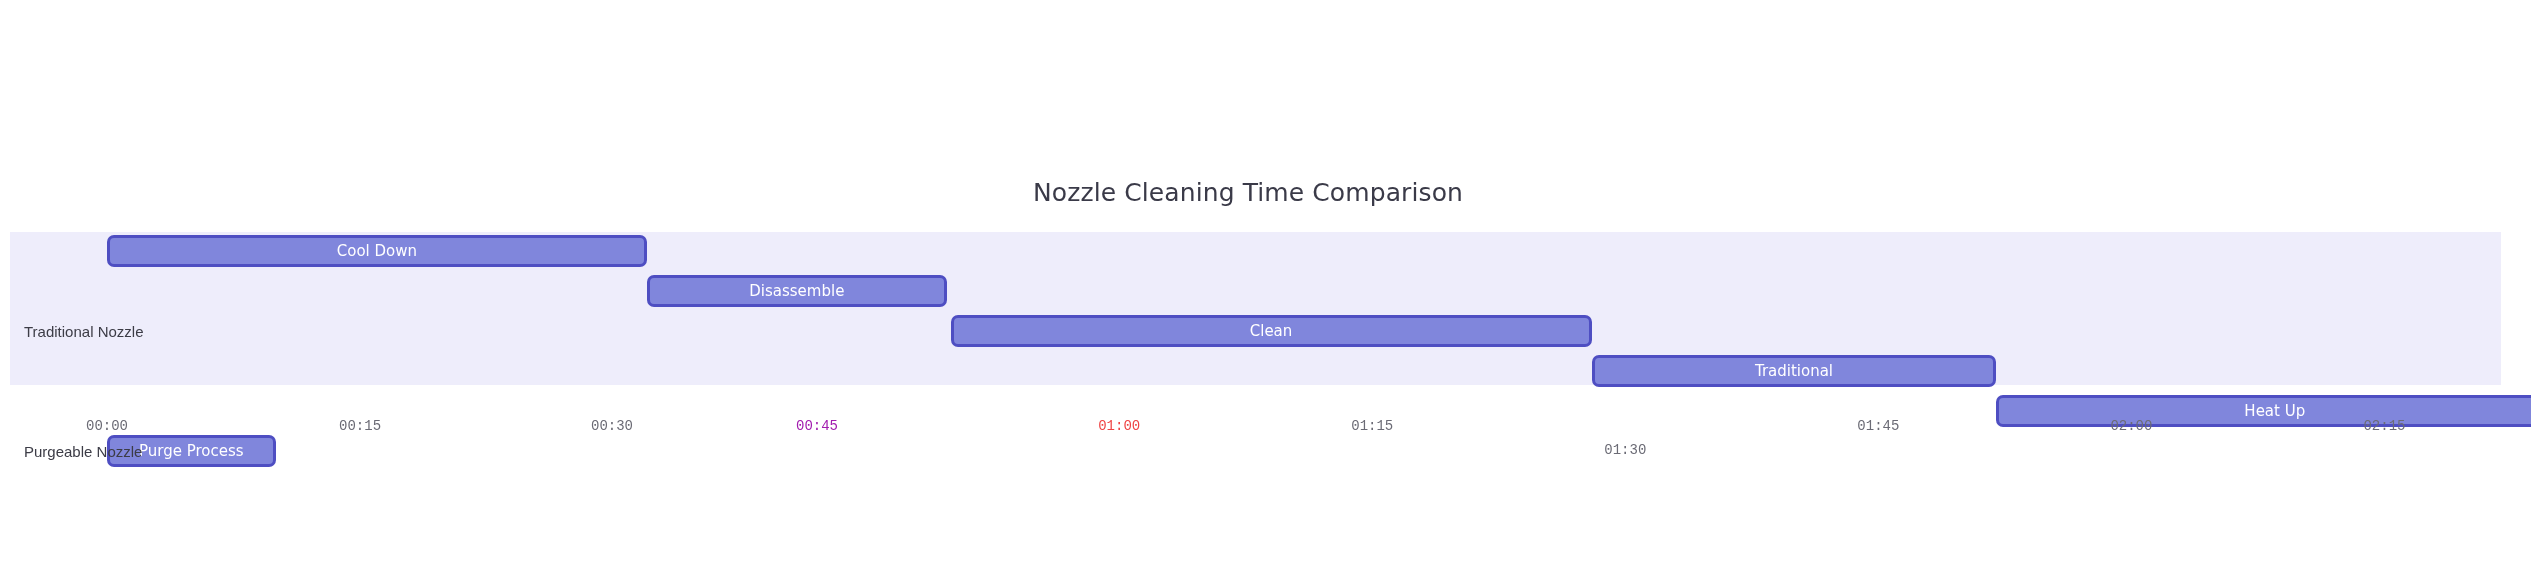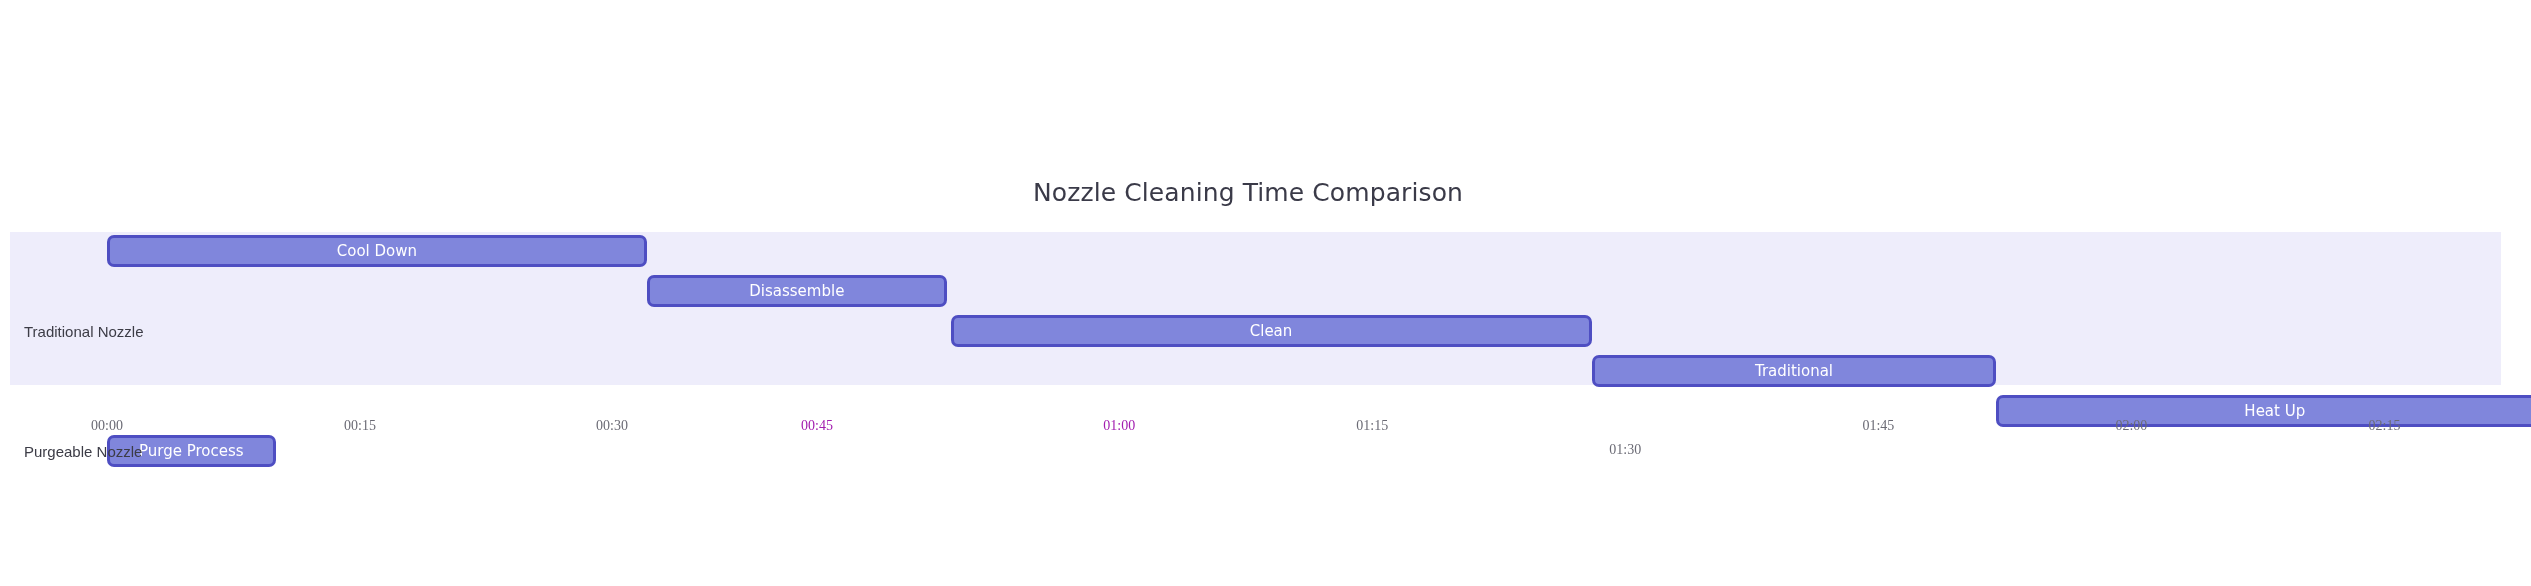--- a/index.html
+++ b/index.html
@@ -80,21 +80,21 @@
     white-space: nowrap;
     left: 24px;
     transform: translateY(-50%);
   }
 
   
   .x-tick {
     position: absolute;
     font-size: 14px;
     color: #6b6b75;
-    font-family: Liberation Serif, serif;
+    font-family: Liberation Mono, monospace;
     white-space: nowrap;
     transform: translateX(-50%);
     top: 418px;
   }
 </style>
 </head>
 <body>
 
 <div id="chart-root">
 
@@ -120,21 +120,21 @@
       </div>
       <div class="gantt-bar" style="left: 107px; top: 435px; width: 168.7px; height: 32px; background: rgb(128, 134, 220); border-color: rgb(78, 78, 194);">
         <span class="gantt-bar-label" style="color: rgb(255, 255, 255);">Purge Process</span>
       </div>
       <div class="y-label" style="top: 331px; color: rgb(60, 60, 70);">Traditional Nozzle</div>
       <div class="y-label" style="top: 451px; color: rgb(60, 60, 70);">Purgeable Nozzle</div>
       <div class="x-tick" style="left: 107px; color: rgb(107, 107, 117);">00:00</div>
       <div class="x-tick" style="left: 360.05px; color: rgb(107, 107, 117);">00:15</div>
       <div class="x-tick" style="left: 612px; color: rgb(107, 107, 117);">00:30</div>
       <div class="x-tick" style="left: 817px; color: #a21caf;">00:45</div>
-      <div class="x-tick" style="left: 1119.2px; color: #a21caf;">01:00</div>
+      <div class="x-tick" style="left: 1119.2px; color: #ef4444;">01:00</div>
       <div class="x-tick" style="left: 1372.25px; color: rgb(107, 107, 117);">01:15</div>
       <div class="x-tick" style="left: 1625.3px; color: rgb(107, 107, 117); margin-top: 24px;">01:30</div>
       <div class="x-tick" style="left: 1878.35px; color: rgb(107, 107, 117);">01:45</div>
       <div class="x-tick" style="left: 2131.4px; color: rgb(107, 107, 117);">02:00</div>
       <div class="x-tick" style="left: 2384.45px; color: rgb(107, 107, 117);">02:15</div>
     </div>
 
 </div>
 
 </body></html>

